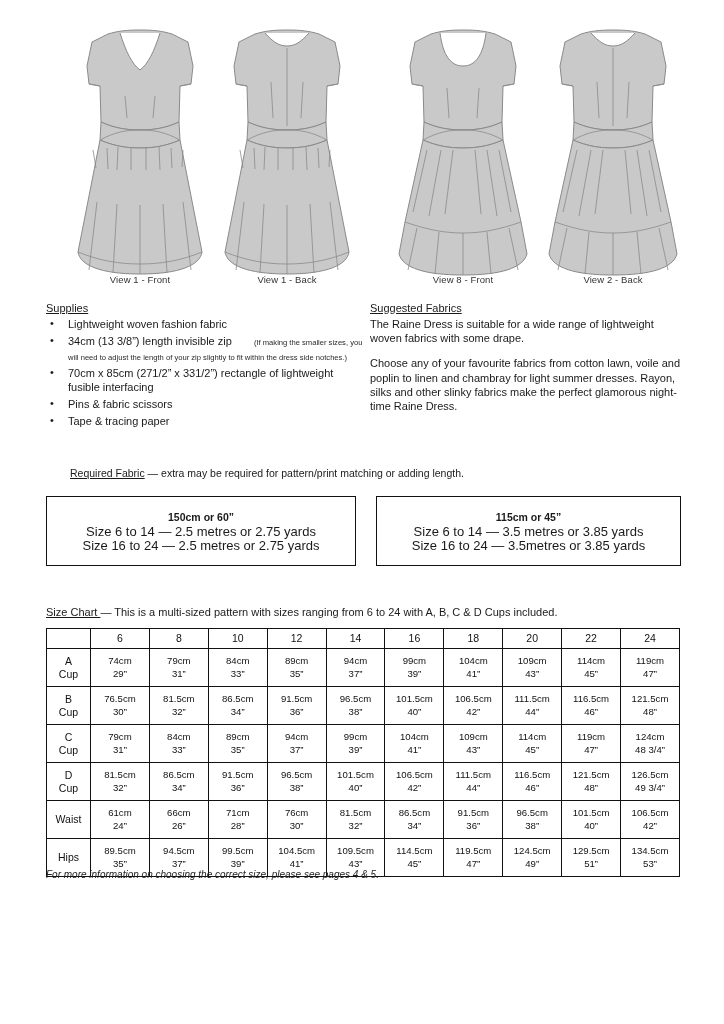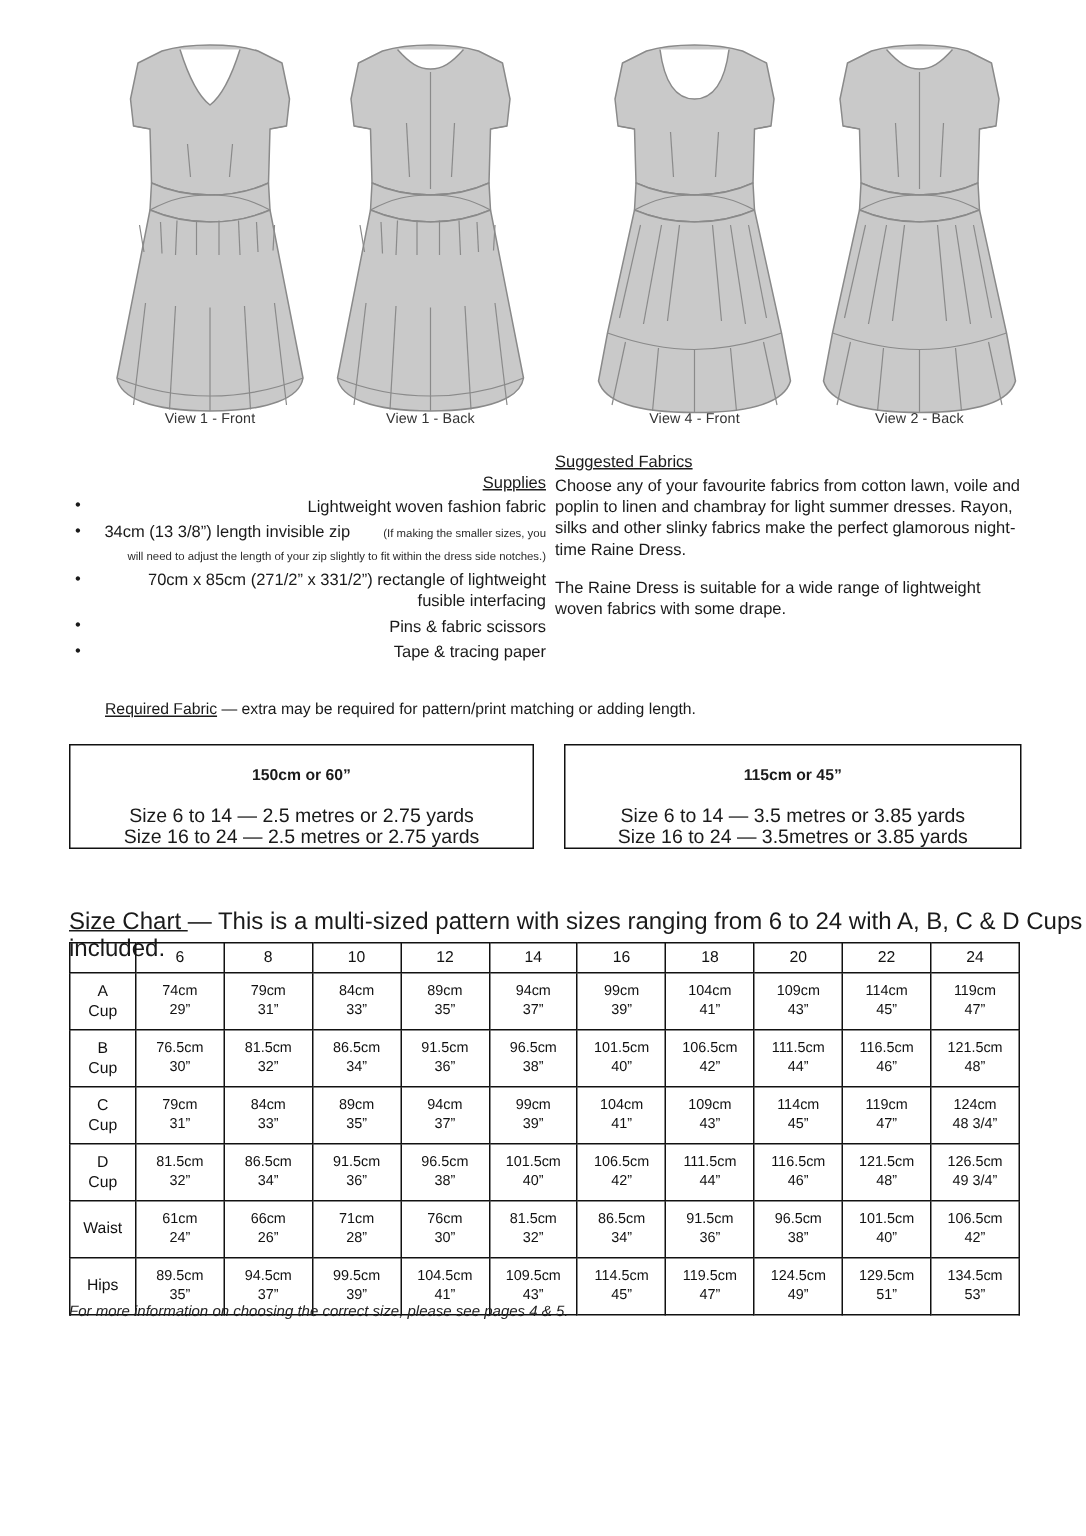--- a/index.html
+++ b/index.html
@@ -49,23 +49,22 @@
     text-align: center;
     font-size: 9.5px;
     color: #333;
     letter-spacing: 0.1px;
   }
 
   
   .col-left {
     position: absolute;
     left: 46px;
-    top: 316px;
+    top: 302px;
     width: 318px;
-    text-align: right;
   }
   .col-right {
     position: absolute;
     left: 370px;
     top: 302px;
     width: 312px;
   }
   .sec-head {
     font-size: 11px;
     text-decoration: underline;
@@ -124,33 +123,33 @@
     border: 1.6px solid #111;
     box-sizing: border-box;
     text-align: center;
     padding-top: 14px;
   }
   #fabric-box-0 { left: 46px;  width: 310px; height: 70px; }
   #fabric-box-1 { left: 376px; width: 305px; height: 70px; }
   .fb-title {
     font-size: 10.5px;
     font-weight: bold;
-    margin-bottom: 14px;
+    margin-bottom: 2px;
   }
   .fb-line {
     font-size: 13px;
     line-height: 14px;
   }
 
   
   .sc-head {
     position: absolute;
     left: 46px;
     top: 606px;
-    font-size: 16px;
+    font-size: 11px;
     color: #1a1a1a;
   }
   .sc-head .u { text-decoration: underline; }
 
   table.size-chart {
     position: absolute;
     left: 46px;
     top: 628px;
     width: 634px;
     border-collapse: collapse;
@@ -330,39 +329,39 @@
             <path d="M104 210 L108 252"></path>
           <path d="M126 206 L135 248"></path>
         </g>
       </svg>
     </div>
   </div>
 
   <div class="caption-row">
     <div class="caption" style="left:60px;">View 1 - Front</div>
     <div class="caption" style="left:207px;">View 1 - Back</div>
-    <div class="caption" style="left:383px;">View 4 - Front</div>
+    <div class="caption" style="left:383px;">View 8 - Front</div>
     <div class="caption" style="left:533px;">View 2 - Back</div>
   </div>
 
   <div class="col-left">
     <div class="sec-head">Supplies</div>
     <ul class="supplies">
       <li><span>Lightweight woven fashion fabric</span></li>
       <li><span>34cm (13 3/8”) length invisible zip</span> <span class="fineprint">(If making the smaller sizes, you will need to adjust the length of your zip slightly to fit within the dress side notches.)</span></li>
       <li><span>70cm x 85cm (271/2” x 331/2”) rectangle of lightweight fusible interfacing</span></li>
       <li><span>Pins &amp; fabric scissors</span></li>
       <li><span>Tape &amp; tracing paper</span></li>
     </ul>
   </div>
 
   <div class="col-right">
     <div class="sec-head">Suggested Fabrics</div>
+    <p class="para">The Raine Dress is suitable for a wide range of lightweight woven fabrics with some drape.</p>
     <p class="para">Choose any of your favourite fabrics from cotton lawn, voile and poplin to linen and chambray for light summer dresses. Rayon, silks and other slinky fabrics make the perfect glamorous night-time Raine Dress.</p>
-    <p class="para">The Raine Dress is suitable for a wide range of lightweight woven fabrics with some drape.</p>
   </div>
 
   <div class="req-head"><span class="u">Required Fabric</span><span> — extra may be required for pattern/print matching or adding length.</span></div>
 
   <div class="fabric-box" id="fabric-box-0">
     <div class="fb-title">150cm or 60”</div>
     <div class="fb-line">Size 6 to 14 — 2.5 metres or  2.75 yards</div>
     <div class="fb-line">Size 16 to 24 — 2.5 metres or 2.75 yards</div>
   </div>
 

